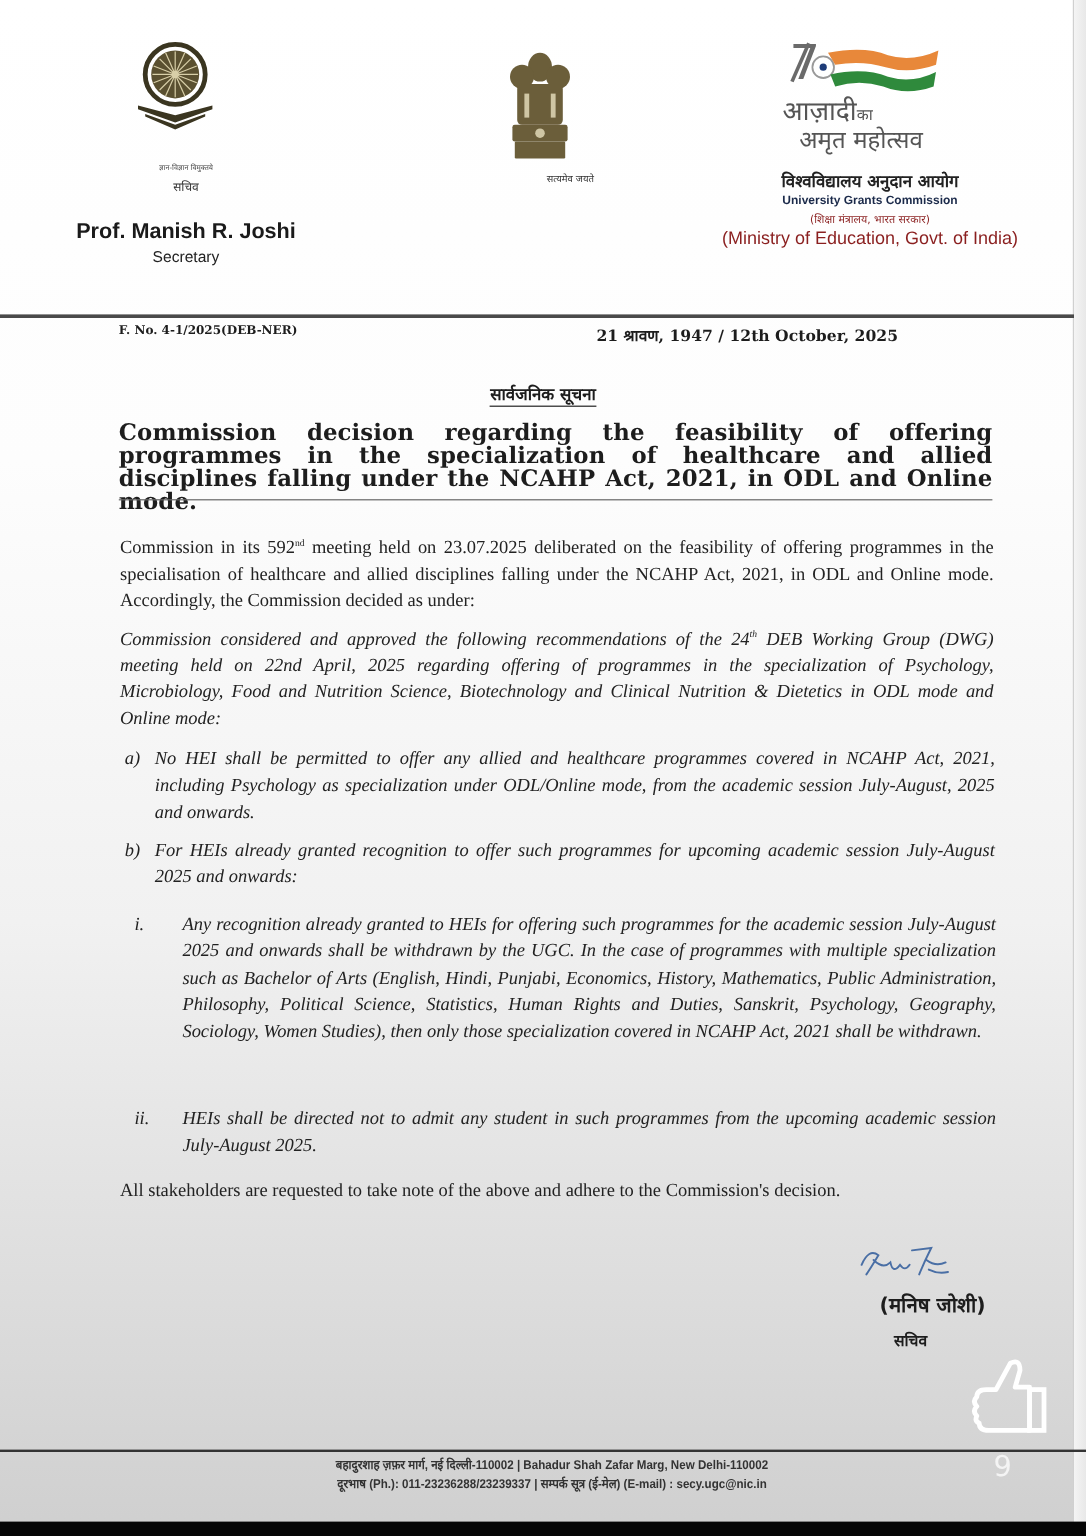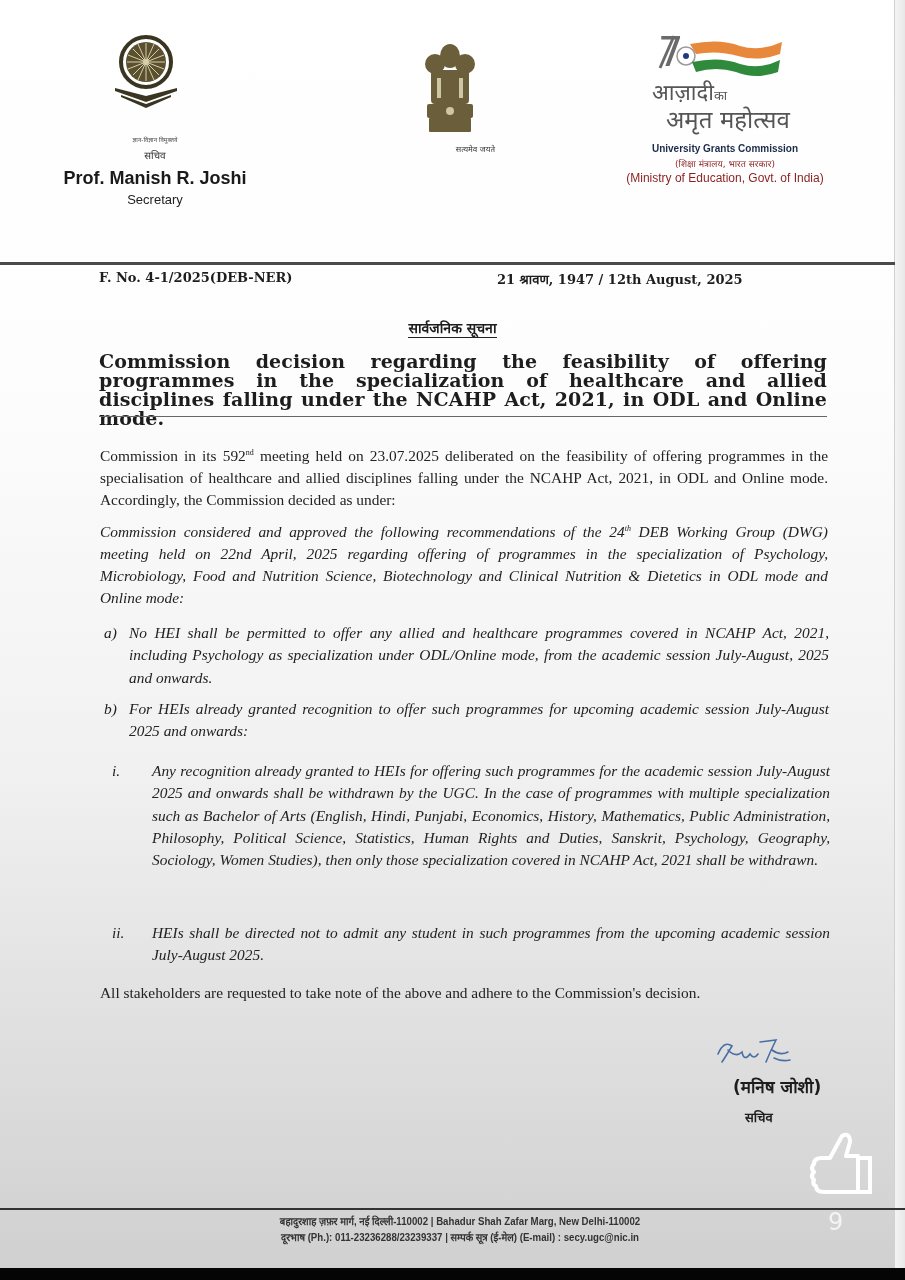--- a/index.html
+++ b/index.html
@@ -10,35 +10,35 @@
   }
   .edge-right { position:absolute; right:0; top:0; width:10px; height:1270px;
     background: linear-gradient(90deg, #f4f4f4, #e8e8e8); border-left:1px solid #d0d0d0; }
   .abs { position:absolute; }
   
   .ugc-logo { left:107px; top:32px; width:78px; height:78px; }
   .left-head { left:40px; top:136px; width:230px; text-align:center; font-family:"DejaVu Sans",sans-serif; }
   .motto-tiny { font-size:6px; color:#444; }
   .hi-name { font-size:17px; font-weight:bold; margin-top:4px; color:#222; }
   .hi-title { font-size:10px; color:#333; margin-top:4px; }
-  .en-name { font-family:"Liberation Sans",sans-serif; font-size:18px; font-weight:bold; margin-top:6px; color:#1a1a1a; }
+  .en-name { font-family:"Liberation Sans",sans-serif; font-size:18px; font-weight:bold; margin-top:20px; color:#1a1a1a; }
   .en-title { font-family:"Liberation Sans",sans-serif; font-size:13px; color:#222; margin-top:3px; }
   .emblem { left:415px; top:38px; width:70px; height:100px; }
   .emblem-motto { left:405px; top:143px; width:90px; text-align:right; font-size:8px; font-family:"DejaVu Sans",sans-serif; color:#333; }
   .azadi { left:640px; top:28px; width:160px; height:110px; }
   .azadi-t1 { left:652px; top:76px; font-family:"DejaVu Sans",sans-serif; font-size:22px; color:#555; }
   .azadi-t1 small { font-size:13px; }
-  .azadi-t2 { left:666px; top:102px; font-family:"DejaVu Sans",sans-serif; font-size:24px; color:#555; }
+  .azadi-t2 { left:666px; top:102px; font-family:"DejaVu Sans",sans-serif; font-size:20px; color:#555; }
   .right-head { left:600px; top:141px; width:250px; text-align:center; }
   .rh-hi { font-family:"DejaVu Sans",sans-serif; font-size:14px; font-weight:bold; color:#222; }
   .rh-en { font-family:"Liberation Sans",sans-serif; font-size:10px; font-weight:bold; color:#1b2a4a; margin-top:2px; }
   .rh-sub1 { font-family:"DejaVu Sans",sans-serif; font-size:9px; color:#8a1f1f; margin-top:3px; }
-  .rh-sub2 { font-family:"Liberation Sans",sans-serif; font-size:12px; color:#8a1f1f; margin-top:1px; }
+  .rh-sub2 { font-family:"Liberation Sans",sans-serif; font-size:15px; color:#8a1f1f; margin-top:1px; }
   .rule-top { left:0; top:262px; width:895px; height:3px; background:#4a4a4a; }
-  .file-no { left:99px; top:270px; font-size:13px; font-weight:bold; }
+  .file-no { left:99px; top:270px; font-size:10px; font-weight:bold; }
   .date { left:497px; top:270px; font-size:13px; font-weight:bold; }
   .notice-title { left:0; width:905px; top:318px; text-align:center; font-family:"DejaVu Sans",sans-serif;
     font-size:14px; font-weight:bold; }
   .notice-title span { border-bottom:1.5px solid #222; padding-bottom:1px; }
   .subject { left:99px; top:352px; width:728px; font-size:19px; font-weight:bold; line-height:19px; text-align:justify; letter-spacing:0.1px; }
   .rule-sub { left:99px; top:416px; width:728px; height:1px; background:#666; }
   .para { position:absolute; left:100px; width:728px; font-family:"Liberation Serif",serif; font-size:15.4px; line-height:22px; text-align:justify; color:#222; }
   .para.it { font-style:italic; }
   .p1 { top:442px; }
   .p2 { top:518px; }
@@ -116,29 +116,30 @@
   <line x1="34" y1="8" x2="20" y2="40" stroke="#6a6a6a" stroke-width="3"></line>
   <circle cx="46" cy="28" r="9" fill="none" stroke="#999" stroke-width="1.5"></circle>
   <circle cx="46" cy="28" r="3" fill="#1e3c78"></circle>
   <path d="M50 16 Q80 10 100 18 Q120 24 142 14 L140 26 Q118 34 98 28 Q78 22 56 26 Z" fill="#e8883a"></path>
   <path d="M52 34 Q80 28 100 36 Q120 42 140 32 L138 44 Q116 52 96 44 Q76 38 56 44 Z" fill="#2f8a3c"></path>
 </svg>
 <div class="abs azadi-t1"><span>आज़ादी</span><small>का</small></div>
 <div class="abs azadi-t2">अमृत महोत्सव</div>
 
 <div class="abs right-head">
+  <div class="rh-hi">विश्वविद्यालय अनुदान आयोग</div>
   <div class="rh-en">University Grants Commission</div>
   <div class="rh-sub1">(शिक्षा मंत्रालय, भारत सरकार)</div>
   <div class="rh-sub2">(Ministry of Education, Govt. of India)</div>
 </div>
 
 <div class="abs rule-top"></div>
 
 <div class="abs file-no">F. No. 4-1/2025(DEB-NER)</div>
-<div class="abs date">21 श्रावण, 1947 / 12th August, 2025</div>
+<div class="abs date">21 श्रावण, 1947 / 12th October, 2025</div>
 
 <div class="abs notice-title"><span>सार्वजनिक सूचना</span></div>
 
 <div class="abs subject">Commission decision regarding the feasibility of offering programmes in the specialization of healthcare and allied disciplines falling under the NCAHP Act, 2021, in ODL and Online mode.</div>
 <div class="abs rule-sub"></div>
 
 <div class="para p1"><span>Commission in its 592</span><sup style="font-size:8px">nd</sup><span> meeting held on 23.07.2025 deliberated on the feasibility of offering programmes in the specialisation of healthcare and allied disciplines falling under the NCAHP Act, 2021, in ODL and Online mode. Accordingly, the Commission decided as under:</span></div>
 
 <div class="para it p2"><span>Commission considered and approved the following recommendations of the 24</span><sup style="font-size:8px">th</sup><span> DEB Working Group (DWG) meeting held on 22nd April, 2025 regarding offering of programmes in the specialization of Psychology, Microbiology, Food and Nutrition Science, Biotechnology and Clinical Nutrition &amp; Dietetics in ODL mode and Online mode:</span></div>
 

